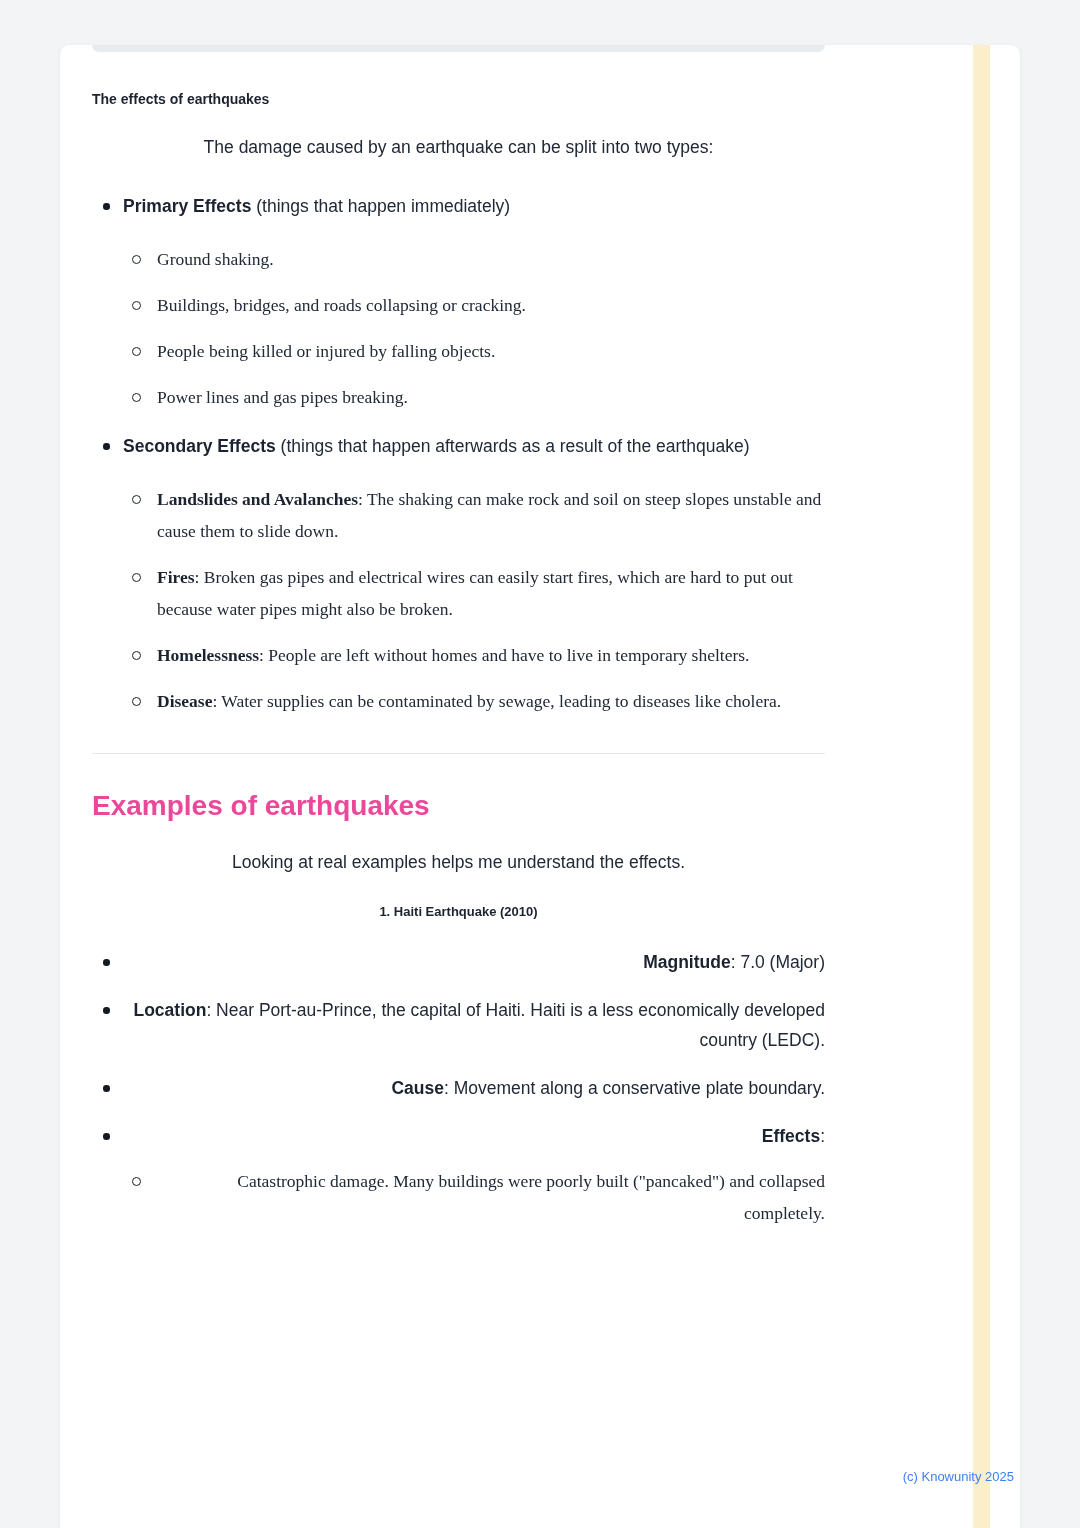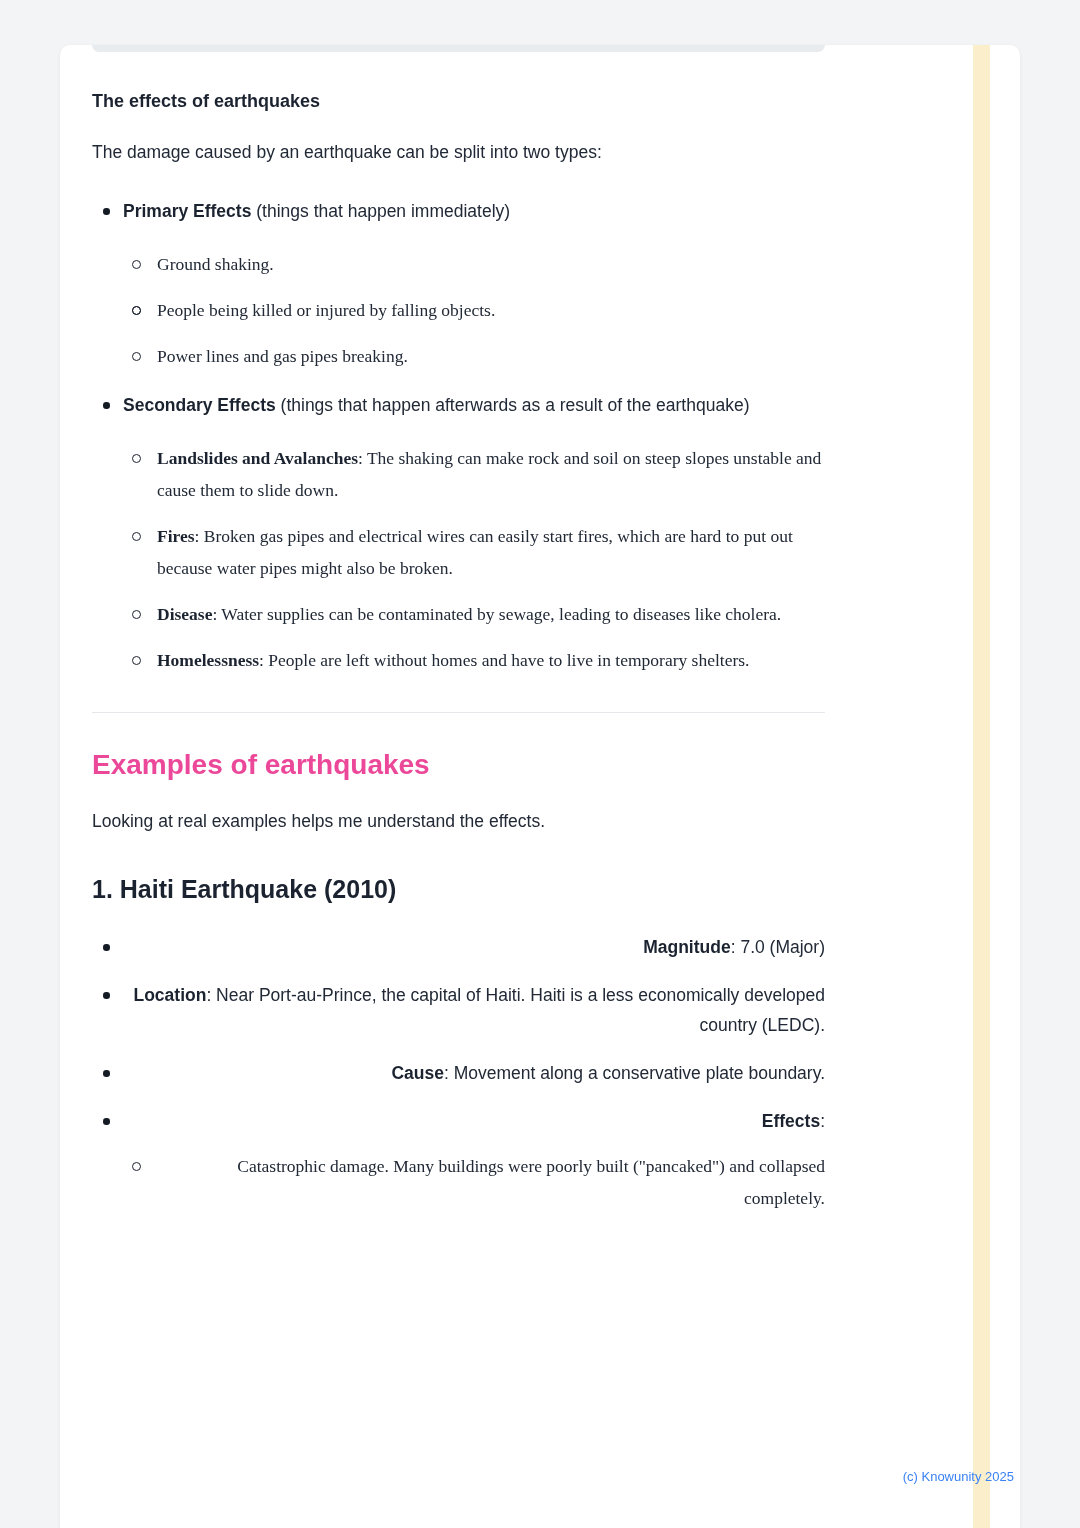--- a/index.html
+++ b/index.html
@@ -33,28 +33,29 @@
     background:#FBEFCB;
   }
   .content {
     position:relative;
     width:733px;
     margin-left:32px;
     padding-top:10px;
   }
   .h-bold {
     margin-top:36px;
-    font-size:18px;
+    font-size:14px;
     font-weight:700;
     color:#1c2330;
   }
   .para {
     margin-top:26px;
     font-size:17.5px;
     line-height:28px;
+    text-align:center;
   }
   .b { font-weight:700; color:#1c2330; }
   ul { list-style:none; }
   ul.l1 { margin-top:30px; }
   .l1 > li {
     position:relative;
     padding-left:31px;
     margin-bottom:18px;
     font-size:17.5px;
     line-height:30px;
@@ -90,24 +91,25 @@
     border-top:1px solid #e5e7eb;
     width:733px;
   }
   .h-yellow {
     margin-top:36px;
     font-size:28px;
     font-weight:700;
     color:#ec4899;
   }
   .h3 {
-    margin-top:40px;
-    font-size:25px;
+    margin-top:28px;
+    font-size:13px;
     font-weight:700;
     color:#1c2330;
+    text-align:center;
   }
   ul.haiti { margin-top:28px;text-align:right; }
   ul.effects-sub { margin-top:14px; }
   .watermark {
     position:absolute;
     right:6px; bottom:44px;
     font-size:13px;
     color:#3b82f6;
     z-index:2;
   }
@@ -130,20 +132,21 @@
       <li>
         <span class="dot"></span>
         <div><span class="b">Primary Effects</span><span> (things that happen immediately)</span></div>
         <ul class="l2">
           <li>
             <span class="ring"></span>
             <span>Ground shaking.</span>
           </li>
           <li>
             <span class="ring"></span>
+            <span>Buildings, bridges, and roads collapsing or cracking.</span>
           </li>
           <li>
             <span class="ring"></span>
             <span>People being killed or injured by falling objects.</span>
           </li>
           <li>
             <span class="ring"></span>
             <span>Power lines and gas pipes breaking.</span>
           </li>
         </ul>
@@ -156,25 +159,25 @@
           <li>
             <span class="ring"></span>
             <span class="b">Landslides and Avalanches</span><span>: The shaking can make rock and soil on steep slopes unstable and cause them to slide down.</span>
           </li>
           <li>
             <span class="ring"></span>
             <span class="b">Fires</span><span>: Broken gas pipes and electrical wires can easily start fires, which are hard to put out because water pipes might also be broken.</span>
           </li>
           <li>
             <span class="ring"></span>
+            <span class="b">Homelessness</span><span>: People are left without homes and have to live in temporary shelters.</span>
+          </li>
+          <li>
+            <span class="ring"></span>
             <span class="b">Disease</span><span>: Water supplies can be contaminated by sewage, leading to diseases like cholera.</span>
-          </li>
-          <li>
-            <span class="ring"></span>
-            <span class="b">Homelessness</span><span>: People are left without homes and have to live in temporary shelters.</span>
           </li>
         </ul>
       </li>
 
     </ul>
 
     <hr class="divider">
 
     <h1 class="h-yellow">Examples of earthquakes</h1>
 

